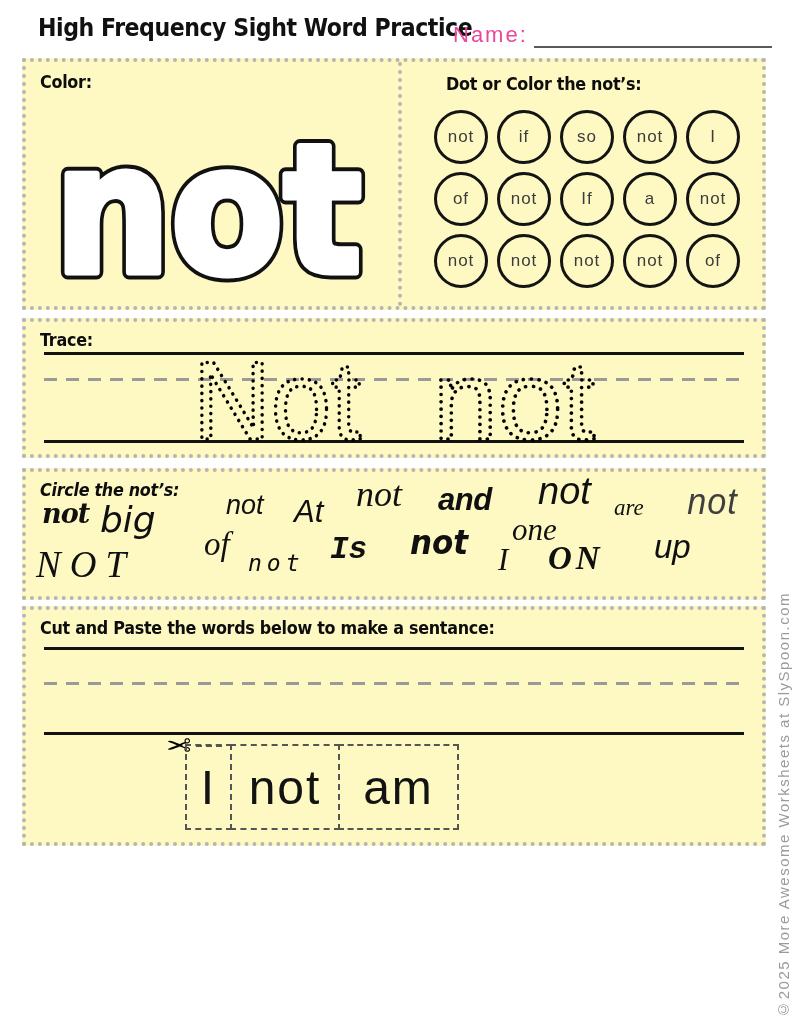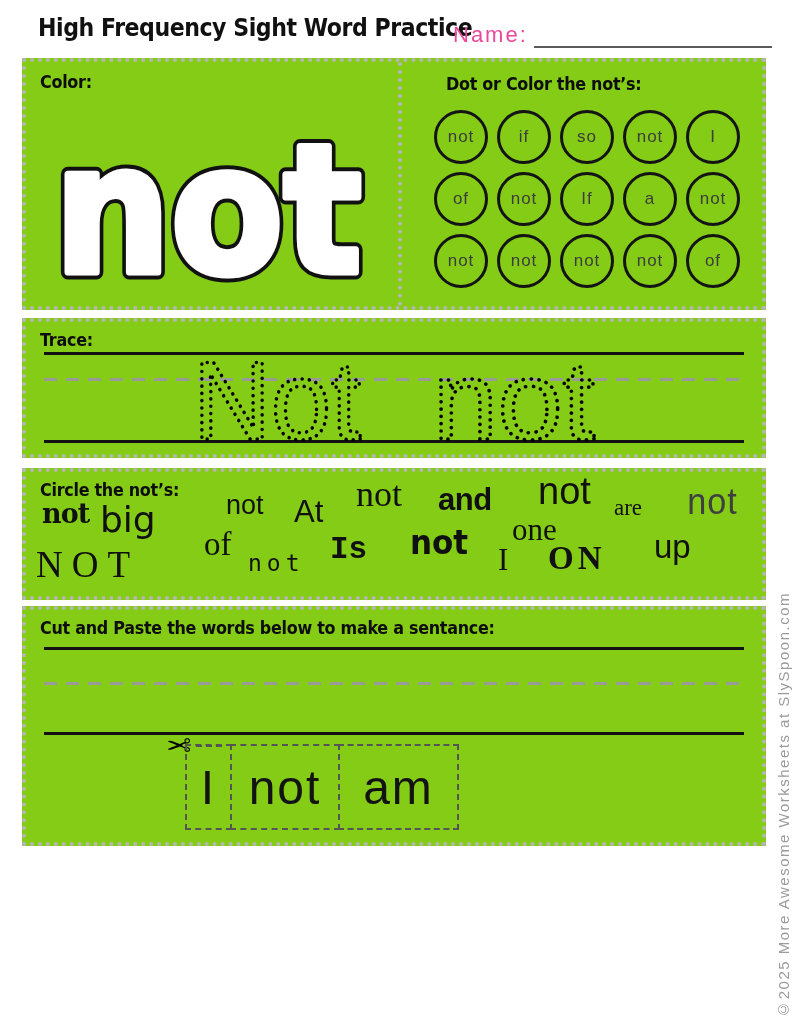--- a/index.html
+++ b/index.html
@@ -12,21 +12,21 @@
   .title { position:absolute; left:38px; top:14px; font-size:24px; font-weight:bold;
            letter-spacing:-0.5px; transform:scaleX(0.92); transform-origin:left top;
            font-family:"DejaVu Sans", sans-serif; }
   .name-wrap { position:absolute; left:453px; top:22px; font-size:22px; color:#ec4899;
                font-family:"Liberation Sans", sans-serif; letter-spacing:2px; }
   .name-line { display:inline-block; width:238px; border-bottom:2px solid #5a5a5a;
                height:24px; margin-left:6px; vertical-align:bottom; }
 
   
   .sections { position:absolute; left:22px; top:58px; width:744px; }
-  .box { border:4px dotted #b5b5b5; position:relative; background:#84cc16; }
+  .box { border:4px dotted #b5b5b5; position:relative; background:#fef9c3; }
   .sec-label { font-family:"DejaVu Sans", sans-serif; font-weight:bold; font-size:17px;
                letter-spacing:-0.3px; color:#0d0d0d; transform:scaleX(0.94); transform-origin:left top; }
 
   .row1 { height:252px; display:flex; }
   .cell-color { width:372px; position:relative; }
   .cell-color .sec-label { position:absolute; left:14px; top:10px; }
   .cell-dot { flex:1; border-left:4px dotted #b5b5b5; position:relative; }
   .cell-dot .sec-label { position:absolute; left:44px; top:12px; }
 
   .bubble-svg { position:absolute; left:12px; top:48px; }
@@ -43,21 +43,21 @@
 
   .rule-solid { position:absolute; left:18px; right:18px; height:3px; background:#121212; }
   .rule-dash  { position:absolute; left:18px; right:18px; height:3px;
                 background:repeating-linear-gradient(90deg,#9a9a9a 0 13px,transparent 13px 22px); }
 
   .trace-svg { position:absolute; left:95px; top:27px; }
 
   .write-box { height:150px; margin-top:12px; }
   .write-box .sec-label { position:absolute; left:14px; top:10px; }
 
-  .circle-box { height:132px; margin-top:10px; }
+  .circle-box { height:132px; margin-top:10px;font-style:italic; }
   .circle-box .sec-label { position:absolute; left:14px; top:8px; }
   .scatter { position:absolute; inset:0; }
   .sw { position:absolute; white-space:nowrap; line-height:1; color:#101010; }
   .slab    { font-family:"DejaVu Serif", serif; font-weight:bold; letter-spacing:-1px; }
   .round   { font-family:"DejaVu Sans", sans-serif; }
   .sans    { font-family:"Liberation Sans", sans-serif; }
   .sansmed { font-family:"Liberation Sans", sans-serif; font-weight:bold; letter-spacing:-0.5px; }
   .serif   { font-family:"Liberation Serif", serif; }
   .serifsp { font-family:"Liberation Serif", serif; letter-spacing:9px; }
   .serifb  { font-family:"Liberation Serif", serif; font-weight:bold; letter-spacing:4px; }

